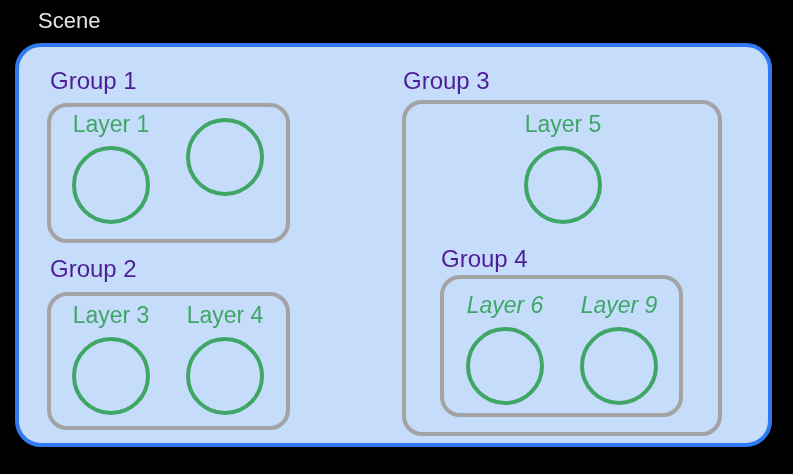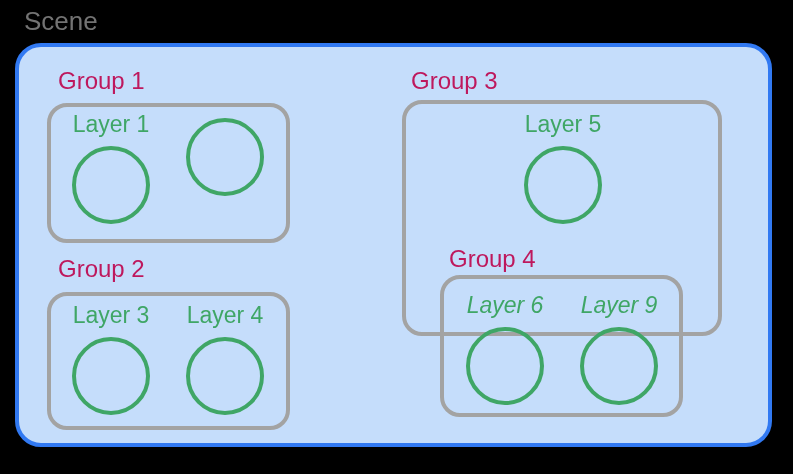--- a/index.html
+++ b/index.html
@@ -4,39 +4,38 @@
 <style>
   html, body { margin: 0; padding: 0; }
   body {
     width: 793px; height: 474px;
     background: #000000;
     position: relative;
     overflow: hidden;
     font-family: "Liberation Sans", sans-serif;
   }
   .scene-title {
-    position: absolute; left: 24px; top: 3px;
-    font-size: 26px; line-height: 36px;
-    color: #737373;
+    position: absolute; left: 38px; top: 3px;
+    font-size: 22px; line-height: 36px;
+    color: #e5e5e5;
     white-space: nowrap;
   }
   .scene-box {
     position: absolute; left: 15px; top: 43px;
     width: 757px; height: 404px;
     box-sizing: border-box;
     background: #c5ddfb;
     border: 4px solid #3179f2;
     border-radius: 26px;
   }
   .group-label {
     position: absolute;
     font-size: 24px; line-height: 30px;
-    color: #be185d;
+    color: #4c1d95;
     white-space: nowrap;
-    margin-left: 8px;
   }
   .group-box {
     position: absolute;
     box-sizing: border-box;
     border: 4px solid #a3a3a3;
     border-radius: 20px;
   }
   .layer-node {
     position: absolute;
     width: 110px;
@@ -60,21 +59,21 @@
   #group1-box   { left: 28px;  top: 56px;  width: 243px; height: 140px; }
   #layer1 { left: 5px;   top: 3px; }
   #layer2 { left: 119px; top: 3px; }
   
   #group2-label { left: 31px;  top: 207px; }
   #group2-box   { left: 28px;  top: 245px; width: 243px; height: 138px; padding-left: 8px; }
   #layer3 { left: 5px;   top: 5px; }
   #layer4 { left: 119px; top: 5px; }
   
   #group3-label { left: 384px; top: 19px;  }
-  #group3-box   { left: 383px; top: 53px;  width: 320px; height: 236px; }
+  #group3-box   { left: 383px; top: 53px;  width: 320px; height: 336px; }
   #layer5 { left: 102px; top: 6px; }
   
   #group4-label { left: 35px;  top: 140px; }
   #group4-box   { left: 34px;  top: 171px; width: 243px; height: 142px; font-style: italic; }
   #layer6 { left: 6px;   top: 12px; }
   #layer7 { left: 120px; top: 12px; }
 </style>
 </head>
 <body>
 

